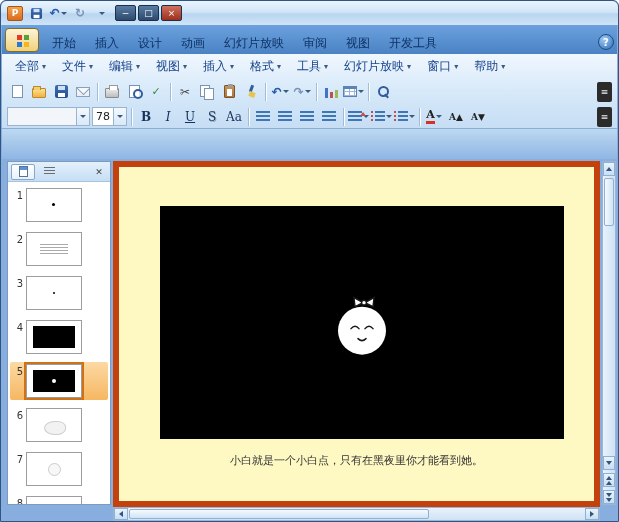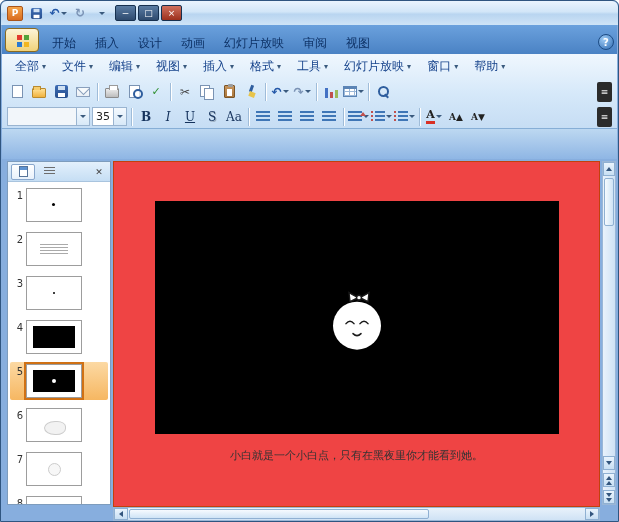--- a/index.html
+++ b/index.html
@@ -153,21 +153,21 @@
   .t-black::after{content:"";position:absolute;left:50%;top:50%;width:42px;height:22px;margin:-11px 0 0 -21px;background:#000}
   .t-blackdot::after{content:"";position:absolute;left:50%;top:50%;width:42px;height:22px;margin:-11px 0 0 -21px;background:#000}
   .t-blackdot::before{content:"";position:absolute;left:50%;top:50%;width:4px;height:4px;margin:-2px 0 0 -2px;
        background:#fff;border-radius:50%;z-index:1}
   .t-sketch::after{content:"";position:absolute;left:50%;top:55%;width:20px;height:12px;margin:-6px 0 0 -10px;
        border:1px solid #ccc;border-radius:50% 40% 45% 50%;background:#f2f2f2}
   .t-sketch2::after{content:"";position:absolute;left:50%;top:50%;width:11px;height:11px;margin:-6px 0 0 -6px;
        border:1px solid #ccc;border-radius:50%;background:#f7f7f7}
 
   
-  .editor{position:absolute;left:111px;right:17px;top:2px;bottom:0;background:#ef4444;border:1px solid #c2410c}
+  .editor{position:absolute;left:111px;right:17px;top:2px;bottom:0;background:#fef9c3;border:6px solid #c2410c}
   .black-rect{position:absolute;left:41px;top:39px;width:404px;height:233px;background:#000}
   .character{position:absolute;left:50%;top:50%;transform:translate(-50%,-46%)}
   .caption{position:absolute;left:0;right:0;top:286px;text-align:center;font-size:11px;color:#333}
 
   
   .vscroll{position:absolute;right:1px;top:2px;bottom:2px;width:14px;background:linear-gradient(90deg,#e9f2fb,#cfe2f5);
        border:1px solid #9ab6d6}
   .sarr{position:absolute;left:0;right:0;height:14px;background:linear-gradient(#eaf4fd,#c8dff3);
        border:1px solid #8fb0d2;display:flex;align-items:center;justify-content:center}
   .tri-u{width:0;height:0;border-left:3px solid transparent;border-right:3px solid transparent;border-bottom:4px solid #33567e}
@@ -213,20 +213,21 @@
 
   <div class="tabrow">
     <div class="office-btn"></div>
     <div class="tab">开始</div>
     <div class="tab">插入</div>
     <div class="tab">设计</div>
     <div class="tab">动画</div>
     <div class="tab">幻灯片放映</div>
     <div class="tab">审阅</div>
     <div class="tab">视图</div>
+    <div class="tab">开发工具</div>
     <div class="help-btn">?</div>
   </div>
 
   <div class="ribbon-area">
 
     <div class="menurow">
       <div class="menu-item">
           <span>全部</span>
           <span class="arrow">▾</span>
         </div>
@@ -330,21 +331,21 @@
     </div>
 
     <div class="tbrow">
       <div class="combo">
         <input class="combo-input" value="" style="">
         <span class="ca">
             <span class="mda"></span>
           </span>
       </div>
       <div class="combo">
-        <span class="val">35</span>
+        <span class="val">78</span>
         <span class="ca">
             <span class="mda"></span>
           </span>
       </div>
       <div class="sep"></div>
       <div class="tbtn">
           <span class="txtb b">B</span>
         </div>
       <div class="tbtn">
           <span class="txtb i">I</span>

